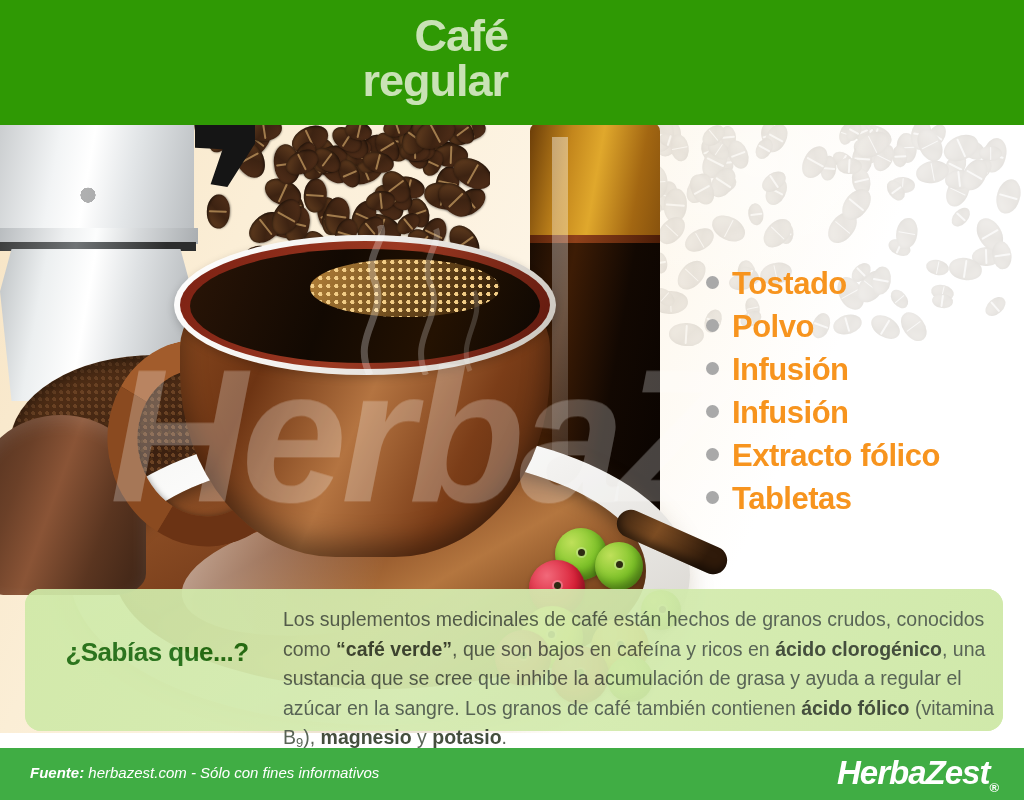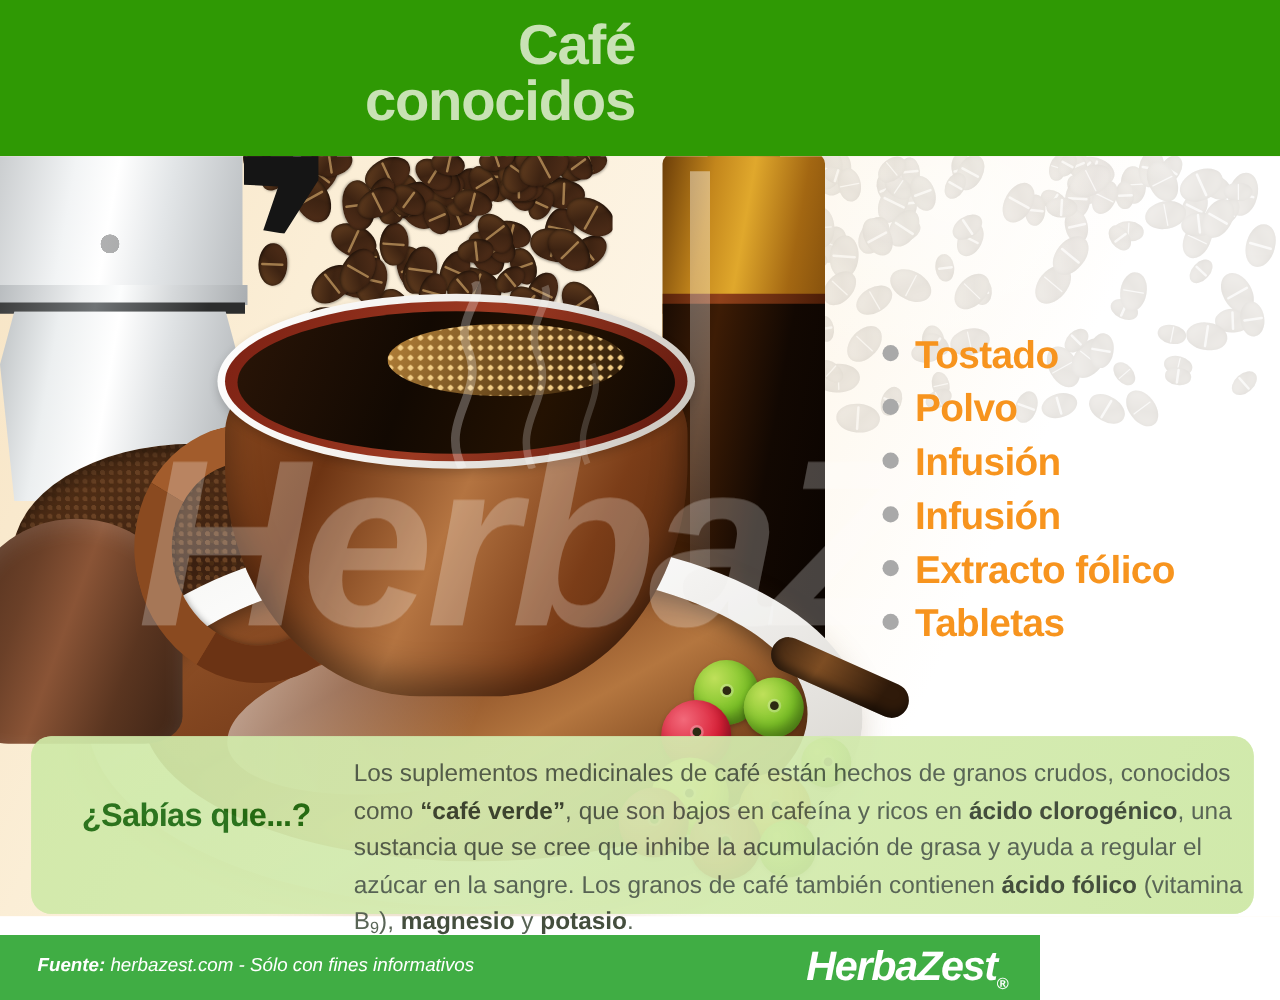--- a/index.html
+++ b/index.html
@@ -167,36 +167,36 @@
   .callout-bg{position:absolute;inset:0;border-radius:16px;
      background:linear-gradient(120deg,rgba(207,233,167,.97),rgba(214,236,178,.9) 42%,rgba(205,232,164,.97));}
   .callout-title{position:absolute;left:14px;top:48px;width:236px;text-align:center;
      font-size:26px;font-weight:bold;color:#1d6b10;letter-spacing:-0.5px;}
   .callout-body{position:absolute;left:258px;top:16px;width:730px;
      font-size:19.5px;line-height:29.5px;color:#4d5a4a;}
   .callout-body b{color:#36412f;}
   .sub{font-size:13px;vertical-align:-0.25em;}
 
   
-  .footer{position:absolute;left:0;top:748px;width:832px;height:52px;background:#40ad44;}
+  .footer{position:absolute;left:0;top:748px;width:1024px;height:52px;background:#40ad44;}
   .footer-src{position:absolute;left:30px;top:16px;font-size:15px;color:#ffffff;font-style:italic;}
   .footer-src b{font-style:italic;font-weight:bold;}
   .logo{position:absolute;right:26px;top:6px;font-size:33px;font-weight:bold;font-style:italic;
      color:#ffffff;letter-spacing:-1px;white-space:nowrap;}
   .logo .reg{font-size:13px;font-style:normal;vertical-align:sub;}
 </style>
 </head>
 <body>
 
 <div id="page">
 
   <div class="header">
     <div class="header-inner">
       <div class="title-small">Café</div>
-      <div class="title-small-2">conocidos</div>
+      <div class="title-small-2">regular</div>
     </div>
   </div>
 
   <div class="photo">
     <div class="photo-bg"></div>
 
     <div class="bean-field" id="beanField">
         <div class="bf-bean" style="width: 20px; height: 13.2px; left: 0px; top: 0px; transform: rotate(-90deg);"></div>
         <div class="bf-bean" style="width: 32.906px; height: 21.718px; left: 259.242px; top: 0.556919px; transform: rotate(17.414deg);"></div>
         <div class="bf-bean" style="width: 21.6955px; height: 14.3191px; left: 235.592px; top: 1.65916px; transform: rotate(-72.3718deg);"></div>

